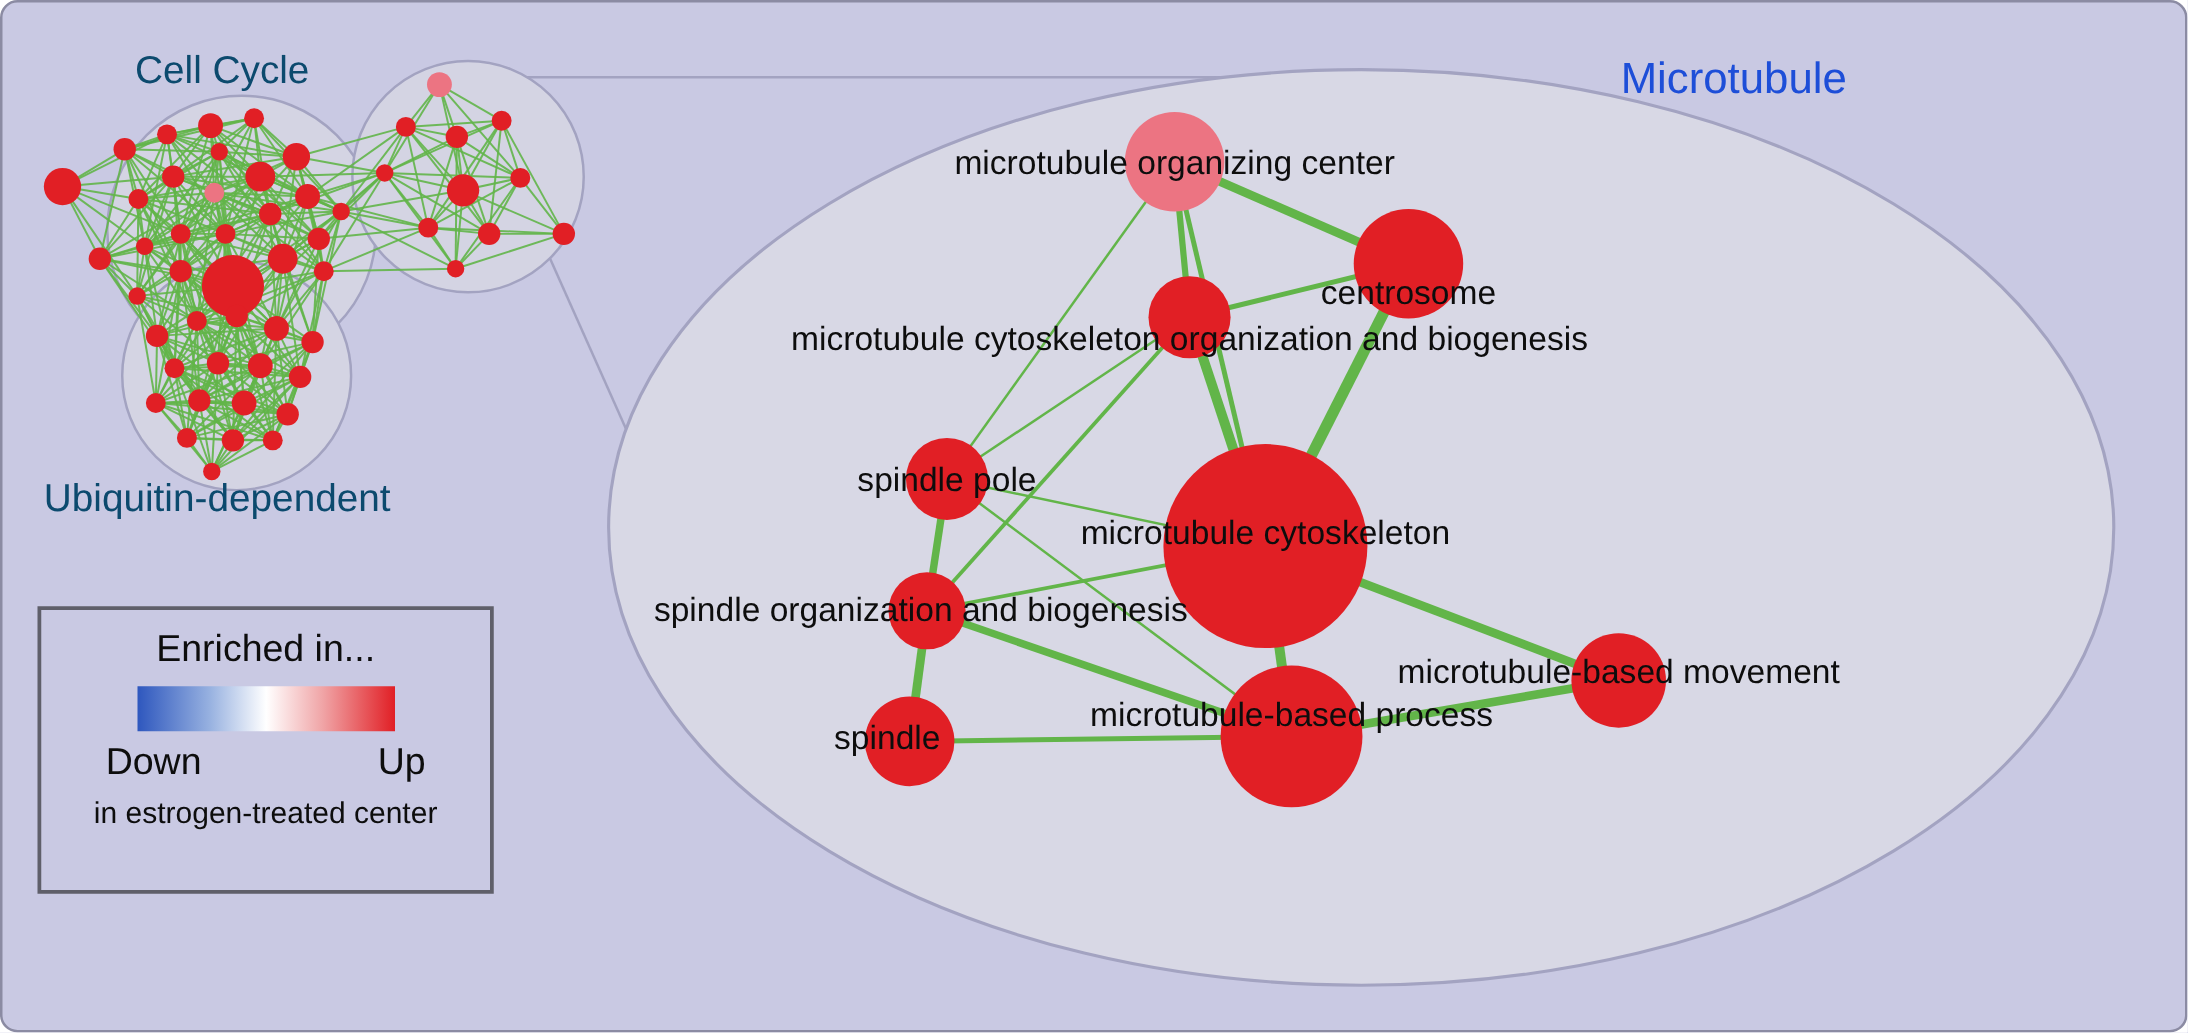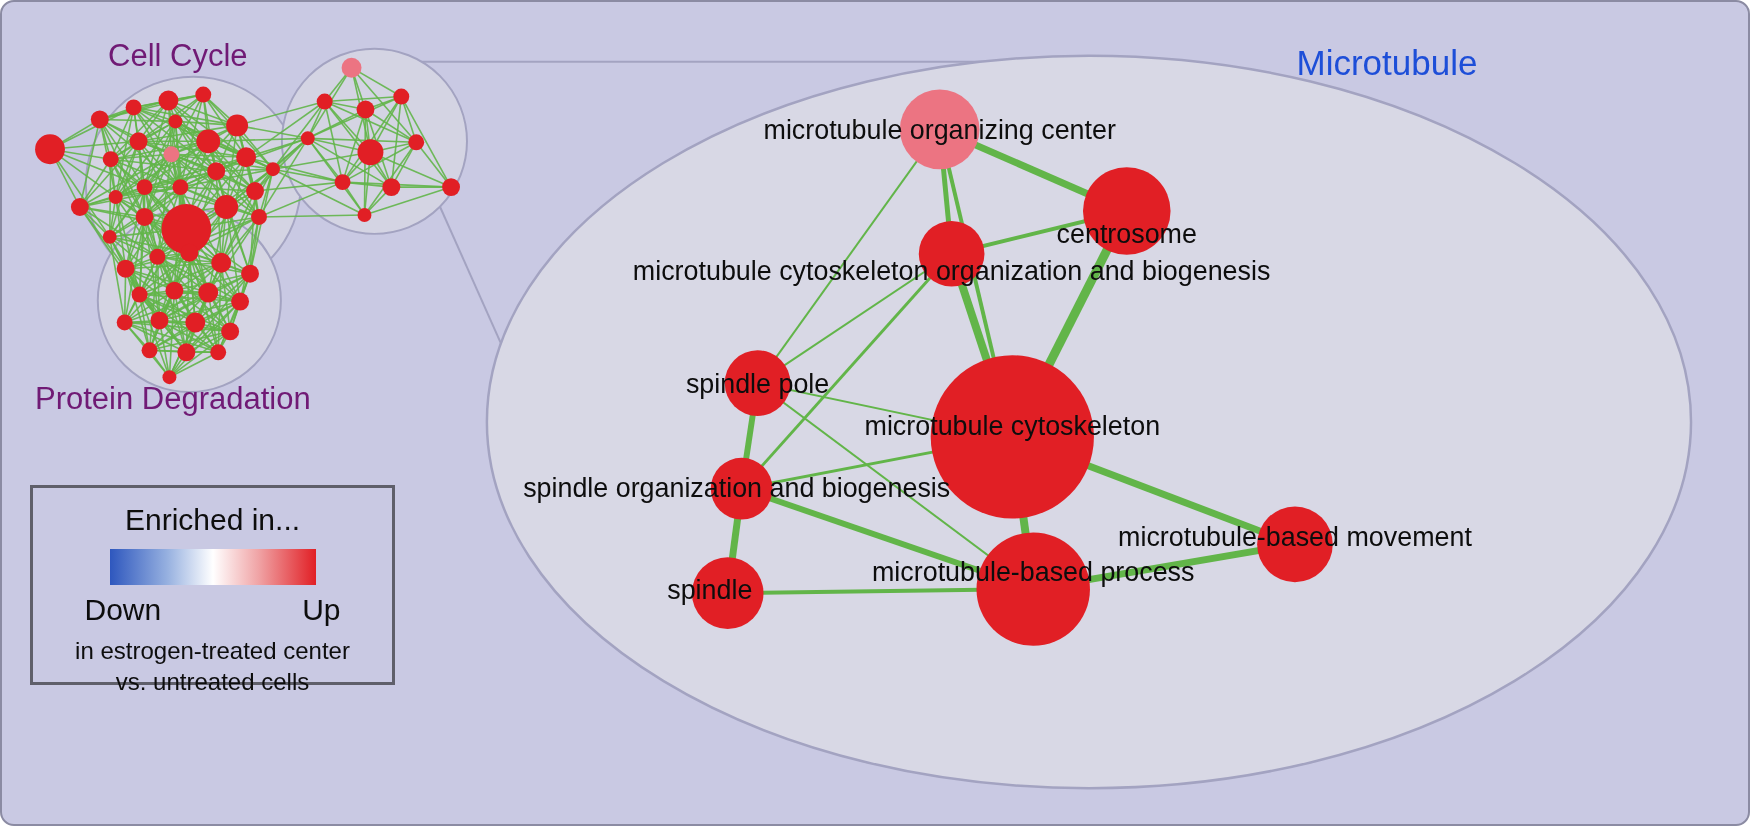--- a/index.html
+++ b/index.html
@@ -11,29 +11,29 @@
     background: #c9c9e3;
     border: 2px solid #8b8ba3;
     border-radius: 14px;
     overflow: hidden;
   }
   #diagram-svg {
     position: absolute; left: 0; top: 0;
     width: 100%; height: 100%;
     font-family: "Liberation Sans", sans-serif;
   }
-  .lbl { position: absolute; color: #701a75; font-size: 31px; }
+  .lbl { position: absolute; color: #0c4a6e; font-size: 31px; }
   .cell-cycle { left: 106px; top: 36px; }
   .ubiq { left: 33px; top: 377px; line-height: 1.28; }
   .title {
     position: absolute; left: 1245px; top: 40px; width: 280px;
     text-align: center; font-size: 35px; color: #1d4ed8; line-height: 1.22;
   }
   .legend {
-    position: absolute; left: 28px; top: 483px; width: 365px; height: 200px;
+    position: absolute; left: 28px; top: 483px; width: 365px; height: 230px;
     border: 3px solid #5f5f6a; text-align: center; color: #0d0d0d;
   }
   .legend-title { font-size: 30px; margin-top: 15px; }
   .legend-bar { width: 206px; height: 36px; margin: 12px auto 8px; }
   .legend-row { width: 256px; margin: 0 auto; display: flex; justify-content: space-between; font-size: 30px; }
   .legend-caption { font-size: 24px; line-height: 1.3; margin-top: 8px; }
 </style>
 </head>
 <body>
 
@@ -569,33 +569,32 @@
       <text x="1013" y="435" text-anchor="middle" font-size="27" fill="#0d0d0d">microtubule cytoskeleton</text>
       <text x="736" y="497" text-anchor="middle" font-size="27" fill="#0d0d0d">spindle organization and biogenesis</text>
       <text x="1297" y="547" text-anchor="middle" font-size="27" fill="#0d0d0d">microtubule-based movement</text>
       <text x="1034" y="582" text-anchor="middle" font-size="27" fill="#0d0d0d">microtubule-based process</text>
       <text x="709" y="600" text-anchor="middle" font-size="27" fill="#0d0d0d">spindle</text>
     </svg>
 
   <div class="lbl cell-cycle">Cell Cycle</div>
 
   <div class="lbl ubiq">
-    <div>Protein Degradation</div>
+    <div>Ubiquitin-dependent</div>
   </div>
 
   <div class="title">
     <div>Microtubule</div>
   </div>
 
   <div class="legend">
     <div class="legend-title">Enriched in...</div>
     <div class="legend-bar" id="legend-bar" style="background: linear-gradient(90deg, rgb(46, 87, 190) 0%, rgb(151, 177, 224) 28%, rgb(255, 255, 255) 50%, rgb(240, 164, 166) 72%, rgb(225, 31, 37) 100%);"></div>
     <div class="legend-row">
       <span>Down</span>
       <span>Up</span>
     </div>
     <div class="legend-caption">
       <div>in estrogen-treated center</div>
-      <div>vs. untreated cells</div>
     </div>
   </div>
 
 </div>
 
 </body></html>

